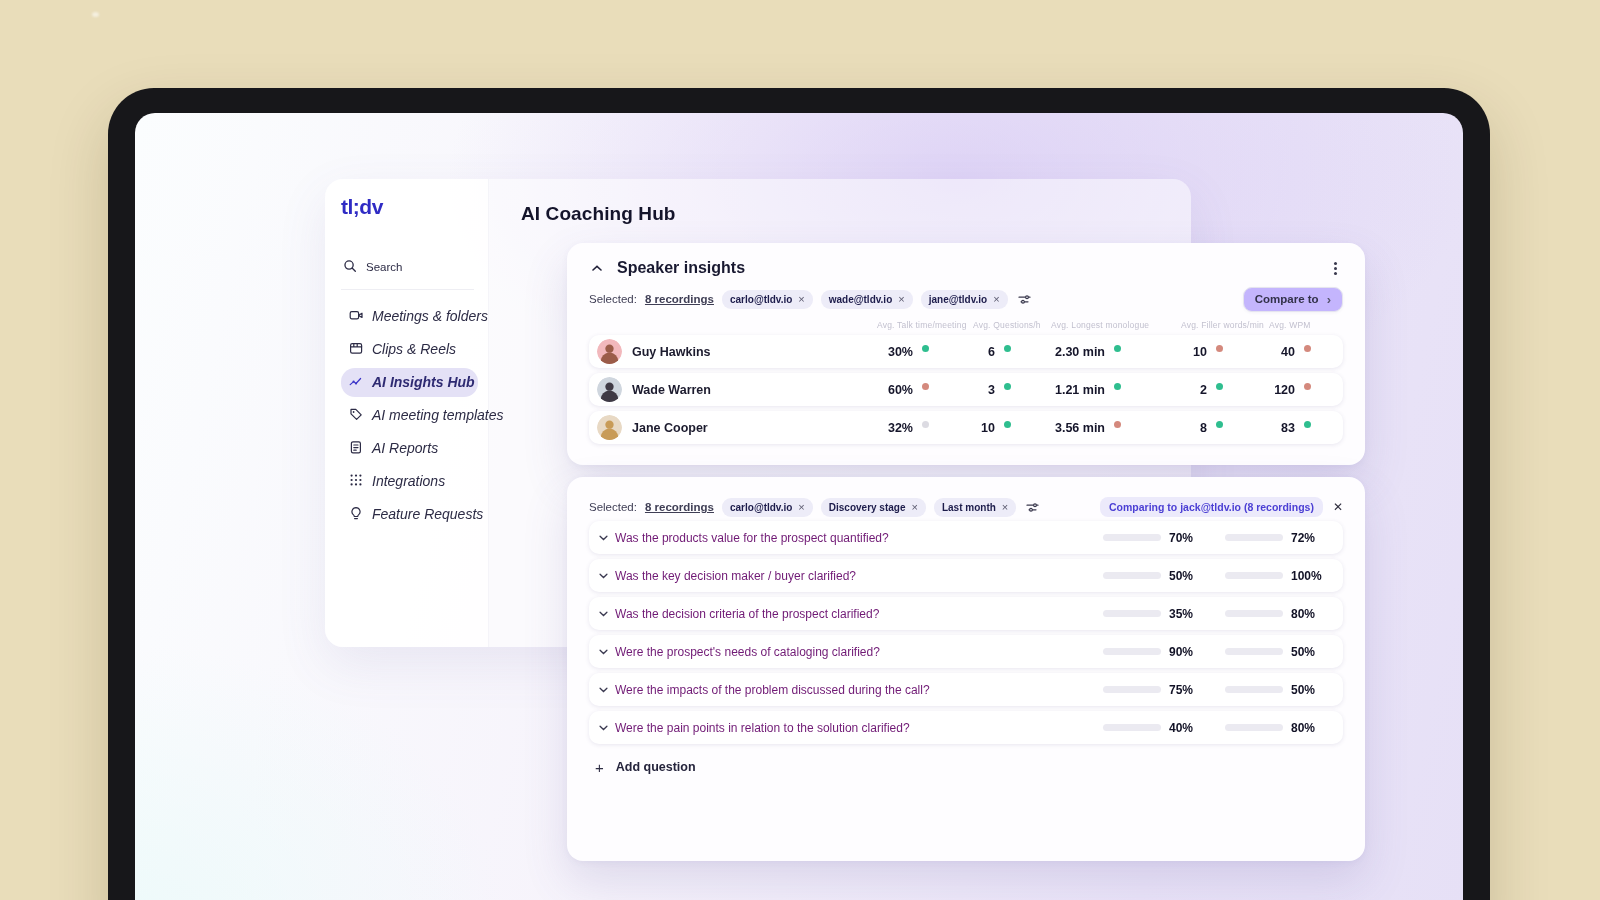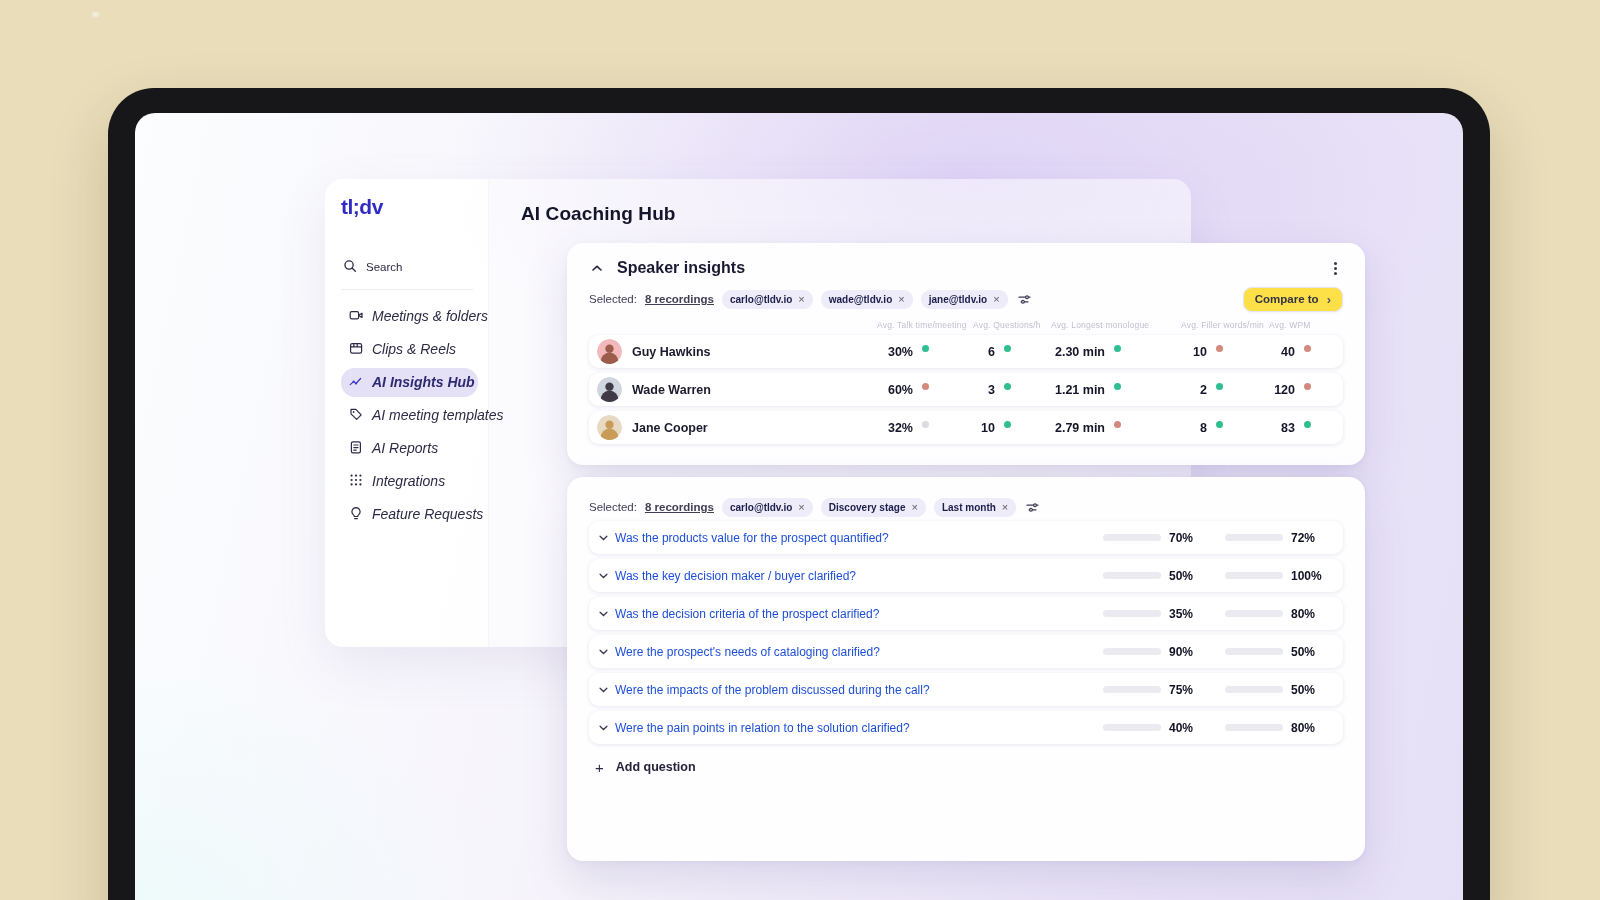--- a/index.html
+++ b/index.html
@@ -72,21 +72,21 @@
   .kebab i { width:3px; height:3px; border-radius:50%; background:#3a394e; display:block;
     box-shadow:0 -5px 0 #3a394e, 0 5px 0 #3a394e; }
 
   .chips-row { display:flex; align-items:center; gap:8px; margin-top:8px; height:20px; }
   .selected-label { font-size:11.5px; color:#3f3e55; font-weight:500; }
   .selected-count { font-size:11.5px; color:#3f3e55; font-weight:600; text-decoration:underline; cursor:pointer; }
   .chip { display:flex; align-items:center; gap:6px; background:#edecf8; border-radius:9px;
     padding:4px 8px; font-size:10px; font-weight:700; color:#1d1c4b; cursor:default; }
   .chip .x { color:#5a596e; font-weight:400; font-size:11px; cursor:pointer; line-height:1; }
   .filter-btn { margin-left:2px; cursor:pointer; display:flex; align-items:center; color:#3a394e; }
-  .compare-btn { margin-left:auto; display:flex; align-items:center; gap:8px; background:#fde047;
+  .compare-btn { margin-left:auto; display:flex; align-items:center; gap:8px; background:#c4b5fd;
     border:1px solid #e5e4ef; border-radius:9px; padding:5px 11px; font-size:11.5px; font-weight:600;
     color:#33324a; cursor:pointer; box-shadow:0 1px 3px rgba(70,70,120,.06); }
   .compare-btn .chev { color:#55546a; font-size:13px; line-height:1; }
   .comparing-chip { margin-left:auto; display:flex; align-items:center; gap:10px; }
   .comparing-pill { background:#eceafb; border-radius:8px; padding:4px 9px; font-size:10.5px;
     font-weight:700; color:#4b3fd4; cursor:default; }
   .comparing-x { color:#2f2e3e; font-size:12px; cursor:pointer; }
 
   
   .sgrid { display:grid; grid-template-columns:minmax(0,1fr) 96px 78px 130px 88px 74px; align-items:center; }
@@ -105,21 +105,21 @@
   .m0 .mv{min-width:40px;} .m1 .mv{min-width:26px;} .m2 .mv{min-width:58px;} .m3 .mv{min-width:30px;} .m4 .mv{min-width:30px;}
 
   
   .pgrid { display:grid; grid-template-columns:16px minmax(0,1fr) 122px 112px; align-items:center; }
   .p-collabels { margin-top:8px; height:13px; }
   .p-collabels span { font-size:8.5px; color:#c6c4d2; letter-spacing:.2px; text-align:center; display:block; padding-right:18px; }
   .q-rows { margin-top:4px; display:flex; flex-direction:column; gap:5px; }
   .q-row { height:33px; background:#fff; border-radius:10px; padding:0 6px 0 10px;
     box-shadow:0 1px 4px rgba(70,68,120,.12); }
   .q-chev { display:flex; align-items:center; color:#3a3950; cursor:pointer; }
-  .q-text { font-size:12px; color:#1d4ed8; font-weight:500; padding-right:8px; white-space:nowrap; overflow:hidden; }
+  .q-text { font-size:12px; color:#701a75; font-weight:500; padding-right:8px; white-space:nowrap; overflow:hidden; }
   .bargroup { display:flex; align-items:center; gap:8px; }
   .track { width:58px; height:7px; border-radius:4px; background:#ebeaf1; overflow:hidden; flex:0 0 auto; }
   .fill { height:100%; border-radius:4px; }
   .fill.green { background:#2cc492; } .fill.salmon { background:#f0a493; }
   .pct { font-size:12px; font-weight:700; color:#121226; min-width:32px; }
   .add-row { display:flex; align-items:center; gap:12px; margin-top:8px; height:30px;
     padding-left:6px; cursor:pointer; }
   .add-plus { font-size:15px; font-weight:400; color:#2e2d44; line-height:1; }
   .add-label { font-size:12.5px; font-weight:600; color:#25243c; }
 </style>
@@ -334,21 +334,21 @@
             </span>
             <span class="metric m0">
        <span class="mv">32%</span>
        <span class="dot neutral"></span>
             </span>
             <span class="metric m1">
        <span class="mv">10</span>
        <span class="dot green"></span>
             </span>
             <span class="metric m2">
-       <span class="mv">2.79 min</span>
+       <span class="mv">3.56 min</span>
        <span class="dot red"></span>
             </span>
             <span class="metric m3">
        <span class="mv">8</span>
        <span class="dot green"></span>
             </span>
             <span class="metric m4">
        <span class="mv">83</span>
        <span class="dot green"></span>
             </span>
@@ -376,20 +376,24 @@
             </span>
           </span>
         <span class="filter-btn">
           <svg width="13" height="11" viewBox="0 0 13 11" fill="none" stroke="currentColor" stroke-width="1.2" stroke-linecap="round">
             <line x1="1" y1="3.2" x2="12" y2="3.2"></line>
               <circle cx="9" cy="3.2" r="1.4" fill="#fff"></circle>
             <line x1="3" y1="7.8" x2="10" y2="7.8"></line>
               <circle cx="5" cy="7.8" r="1.4" fill="#fff"></circle>
           </svg>
         </span>
+        <span class="comparing-chip">
+          <span class="comparing-pill">Comparing to jack@tldv.io (8 recordings)</span>
+          <span class="comparing-x">✕</span>
+        </span>
       </div>
 
 
       <div class="q-rows" id="question-rows">
           <div class="pgrid q-row">
             <span class="q-chev">
       <svg width="9" height="6" viewBox="0 0 10 7" fill="none" stroke="currentColor" stroke-width="1.5" stroke-linecap="round">
                 <path d="M1 1.5l4 3.8 4-3.8"></path>
               </svg>
             </span>

